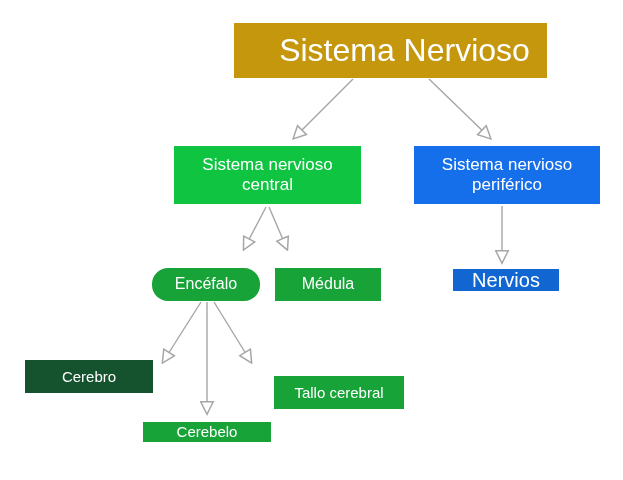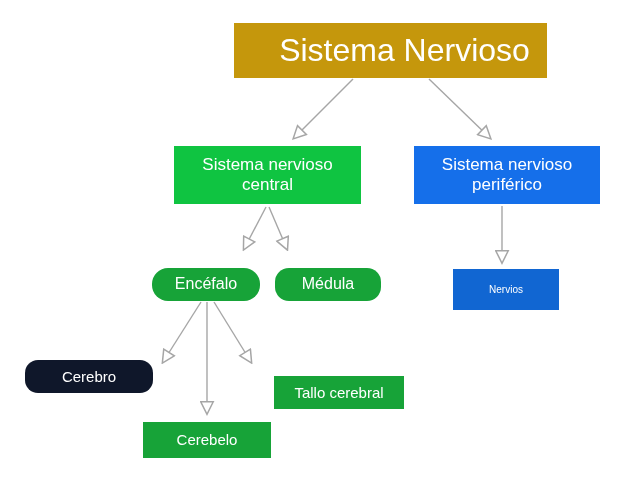--- a/index.html
+++ b/index.html
@@ -25,23 +25,23 @@
     justify-content: center;
     text-align: center;
     color: #ffffff;
     line-height: 1.15;
   }
   .node-root      { left: 234px; top: 23px;  width: 313px; height: 55px; font-size: 32px; }
   .node-central   { left: 174px; top: 146px; width: 187px; height: 58px; font-size: 17px; padding: 0 14px; }
   .node-periferico{ left: 414px; top: 146px; width: 186px; height: 58px; font-size: 17px; padding: 8px 14px; }
   .node-encefalo  { left: 152px; top: 268px; width: 108px; height: 33px; font-size: 16px; }
   .node-medula    { left: 275px; top: 268px; width: 106px; height: 33px; font-size: 16px; }
-  .node-nervios   { left: 453px; top: 269px; width: 106px; height: 41px; font-size: 10px; }
+  .node-nervios   { left: 453px; top: 269px; width: 106px; height: 22px; font-size: 20px; }
   .node-cerebro   { left: 25px;  top: 360px; width: 128px; height: 33px; font-size: 15px; }
-  .node-cerebelo  { left: 143px; top: 422px; width: 128px; height: 36px; font-size: 15px; }
+  .node-cerebelo  { left: 143px; top: 422px; width: 128px; height: 20px; font-size: 15px; }
   .node-tallo     { left: 262px; top: 376px; width: 130px; height: 33px; font-size: 15px; margin-left: 12px; }
 </style>
 </head>
 <body>
 
 <div class="canvas">
 
   <svg class="arrows" viewBox="0 0 623 480" xmlns="http://www.w3.org/2000/svg">
     <defs>
       <marker id="hollow-arrowhead" viewBox="0 0 12 12" refX="10" refY="6" markerWidth="15" markerHeight="15" orient="auto" markerUnits="userSpaceOnUse">
@@ -59,23 +59,23 @@
   </svg>
 
   <div class="node node-root" style="background: rgb(197, 151, 12); padding-left: 28px;">Sistema Nervioso</div>
 
   <div class="node node-central" style="background: rgb(15, 196, 65);">Sistema nervioso central</div>
 
   <div class="node node-periferico" style="background: rgb(21, 111, 234);">Sistema nervioso periférico</div>
 
   <div class="node node-encefalo" style="background: rgb(23, 163, 56); border-radius: 16px;">Encéfalo</div>
 
-  <div class="node node-medula" style="background: rgb(23, 163, 56); border-radius: 14px;">Médula</div>
+  <div class="node node-medula" style="background: rgb(23, 163, 56);">Médula</div>
 
   <div class="node node-nervios" style="background: rgb(17, 102, 210);">Nervios</div>
 
-  <div class="node node-cerebro" style="background: #0f172a; border-radius: 13px;">Cerebro</div>
+  <div class="node node-cerebro" style="background: #14532d;">Cerebro</div>
 
   <div class="node node-cerebelo" style="background: rgb(23, 163, 56);">Cerebelo</div>
 
   <div class="node node-tallo" style="background: rgb(23, 163, 56);">Tallo cerebral</div>
 
 </div>
 
 </body></html>

